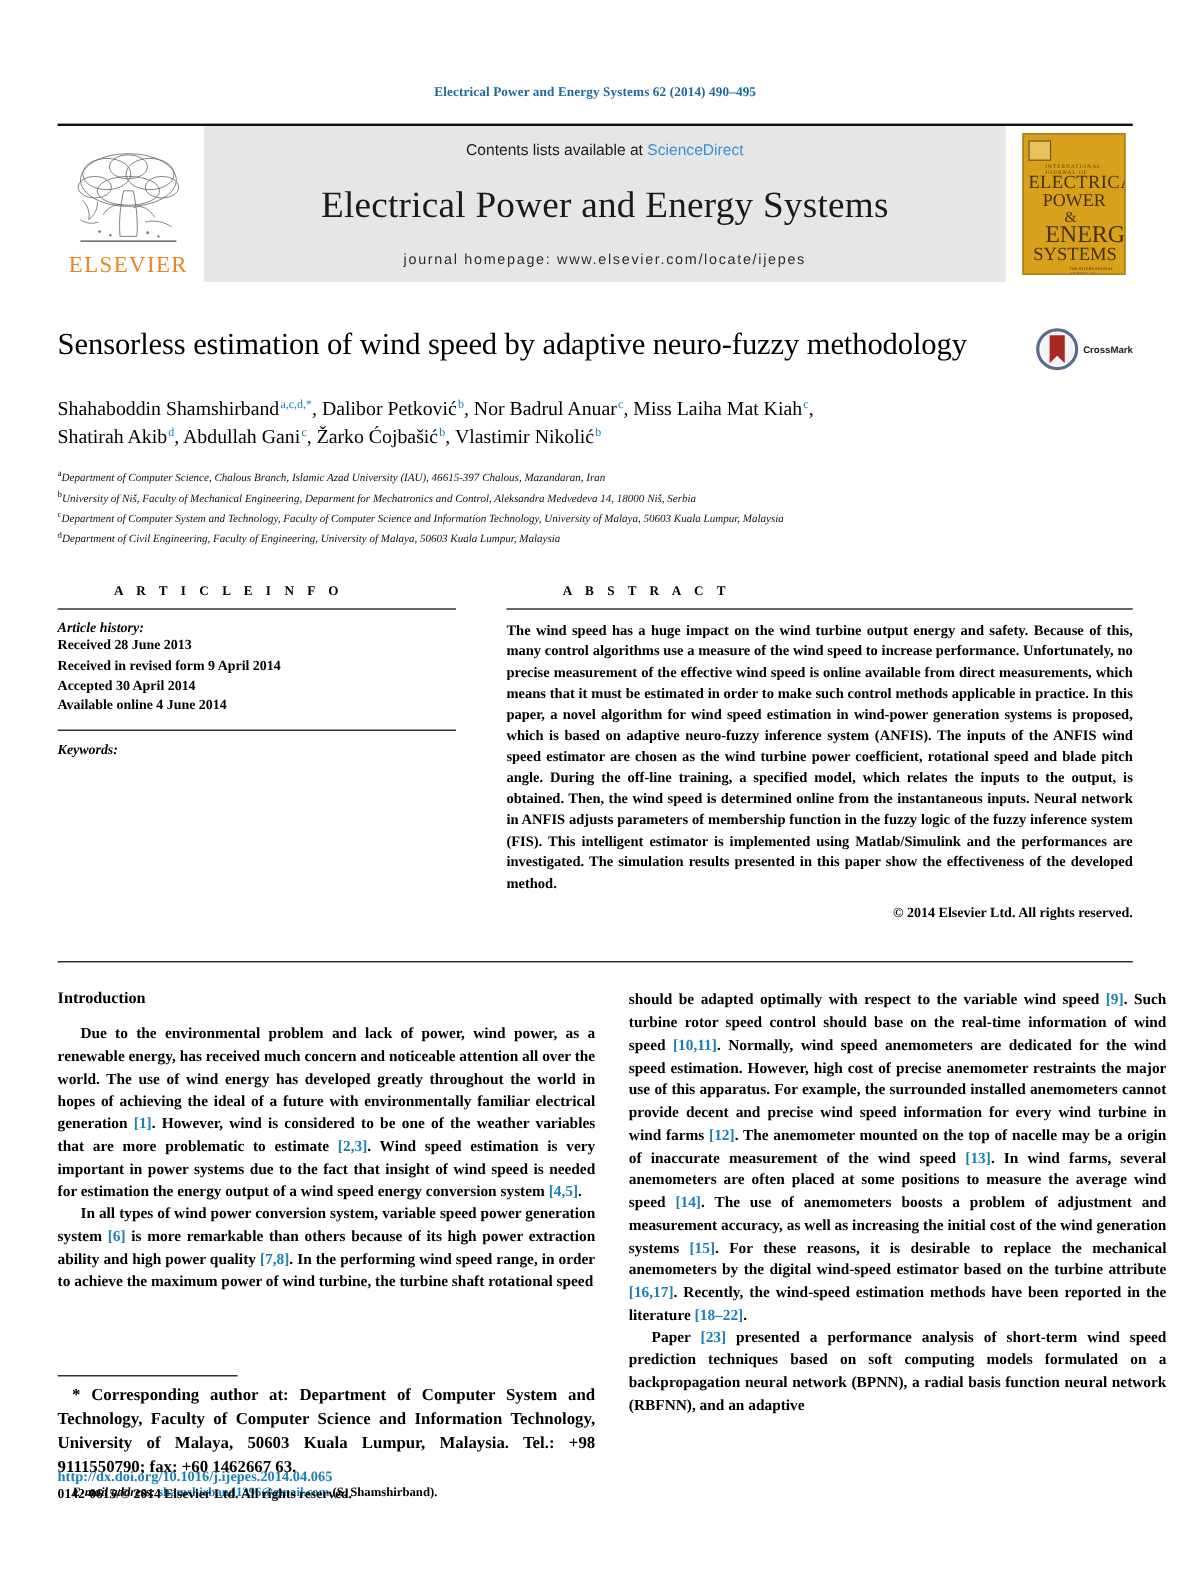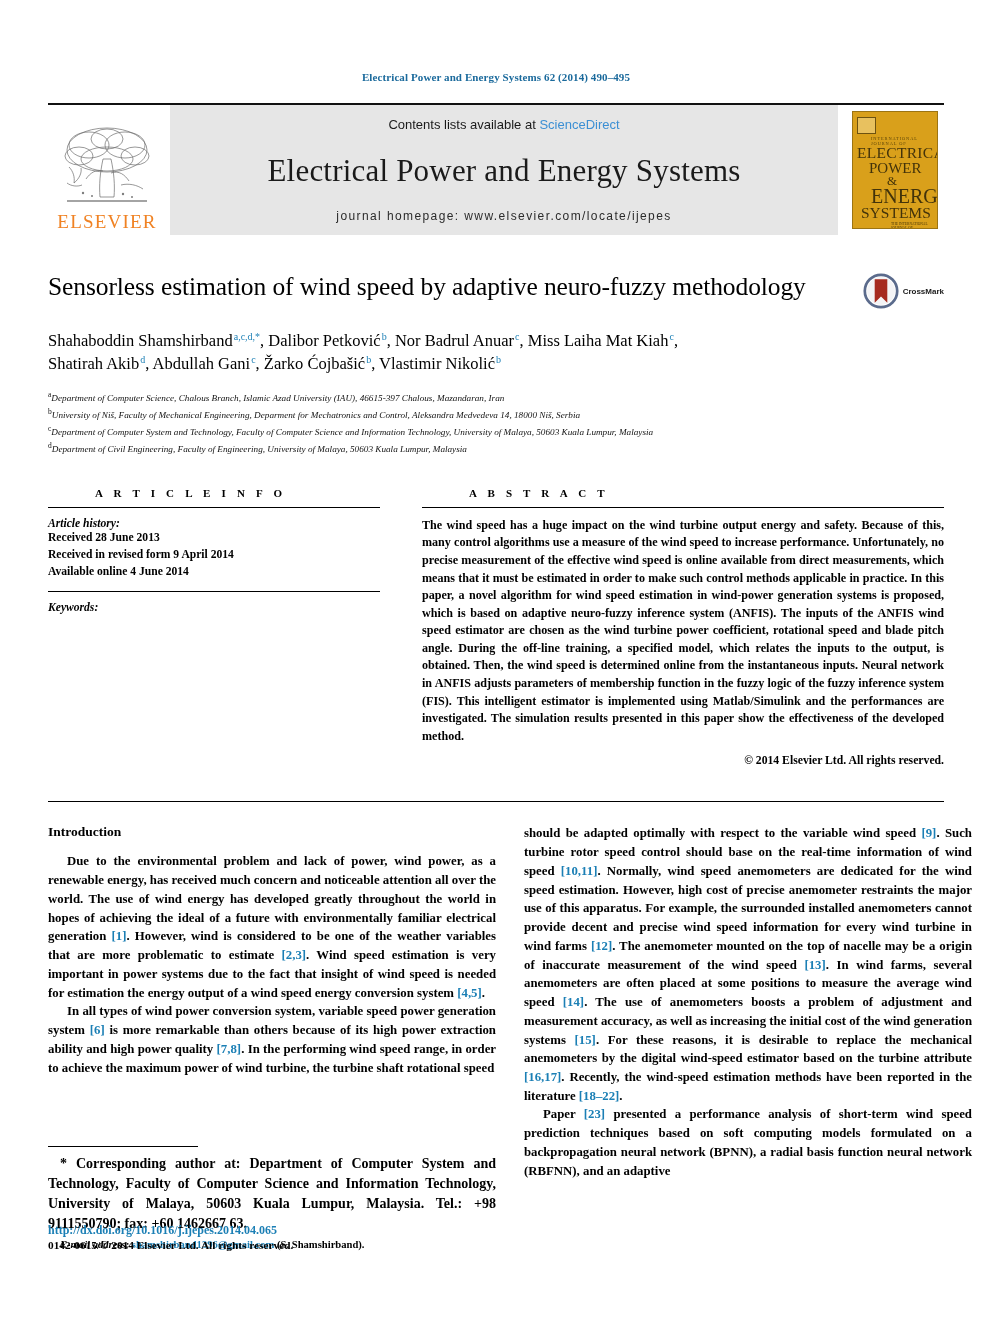--- a/index.html
+++ b/index.html
@@ -435,20 +435,21 @@
   </div>
 
   <div class="info-abstract">
     <div class="col-info">
       <div class="sec-head">A R T I C L E    I N F O</div>
       <div class="rule-dark"></div>
       <div class="hist-title">Article history:</div>
       <div class="hist-list">
         <div>Received 28 June 2013</div>
         <div>Received in revised form 9 April 2014</div>
+        <div>Accepted 30 April 2014</div>
         <div>Available online 4 June 2014</div>
       </div>
       <div class="rule-thin"></div>
       <div class="kw-title">Keywords:</div>
     </div>
 
     <div class="col-abs">
       <div class="sec-head">A B S T R A C T</div>
       <div class="rule-dark"></div>
       <div class="abstract-body">The wind speed has a huge impact on the wind turbine output energy and safety. Because of this, many control algorithms use a measure of the wind speed to increase performance. Unfortunately, no precise measurement of the effective wind speed is online available from direct measurements, which means that it must be estimated in order to make such control methods applicable in practice. In this paper, a novel algorithm for wind speed estimation in wind-power generation systems is proposed, which is based on adaptive neuro-fuzzy inference system (ANFIS). The inputs of the ANFIS wind speed estimator are chosen as the wind turbine power coefficient, rotational speed and blade pitch angle. During the off-line training, a specified model, which relates the inputs to the output, is obtained. Then, the wind speed is determined online from the instantaneous inputs. Neural network in ANFIS adjusts parameters of membership function in the fuzzy logic of the fuzzy inference system (FIS). This intelligent estimator is implemented using Matlab/Simulink and the performances are investigated. The simulation results presented in this paper show the effectiveness of the developed method.</div>

